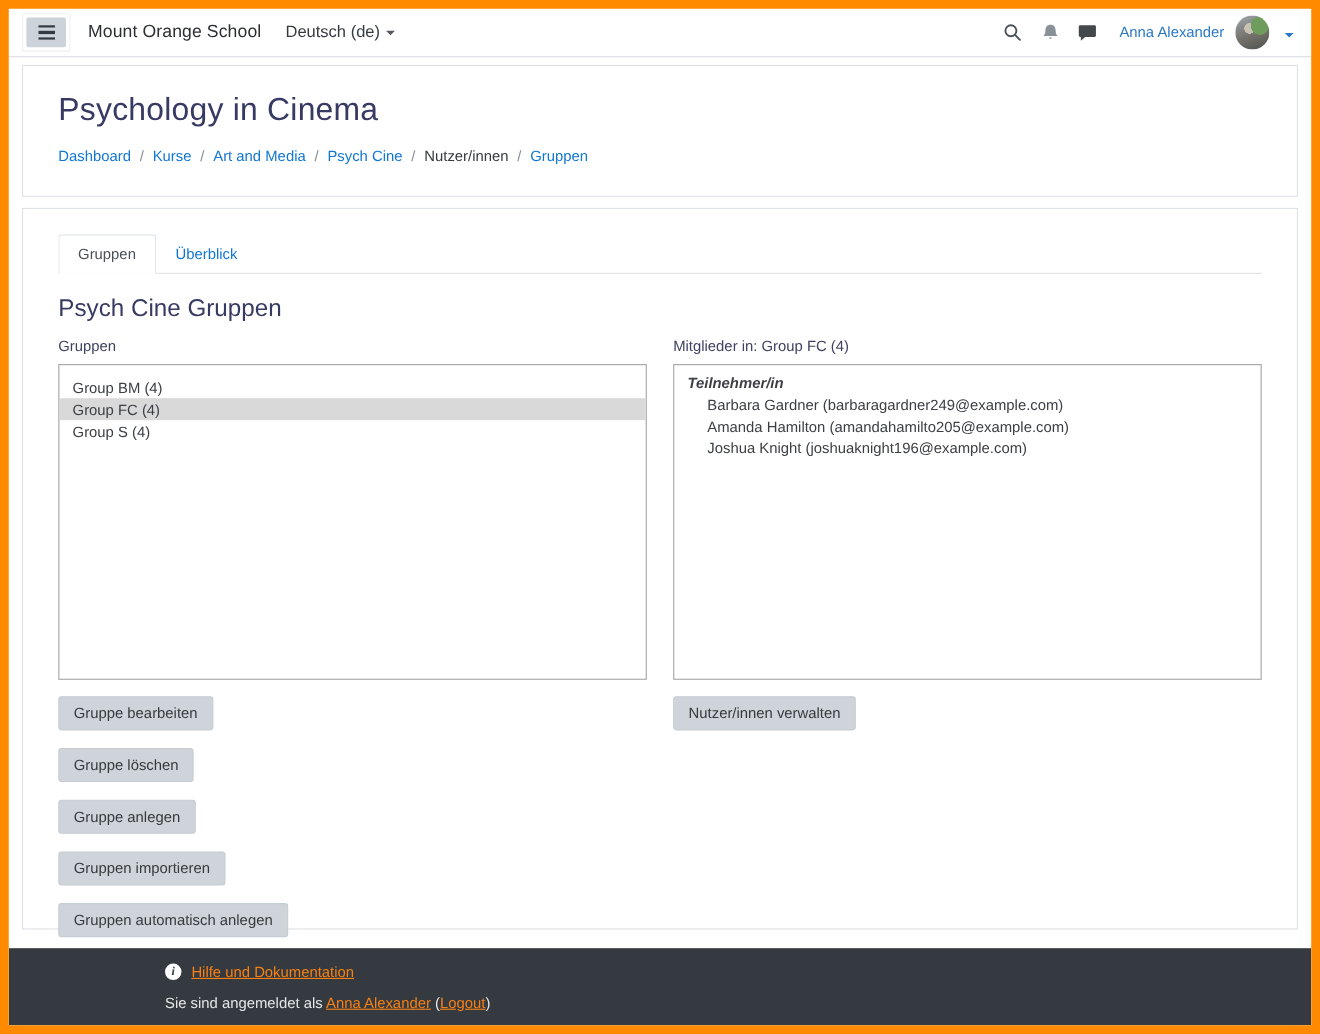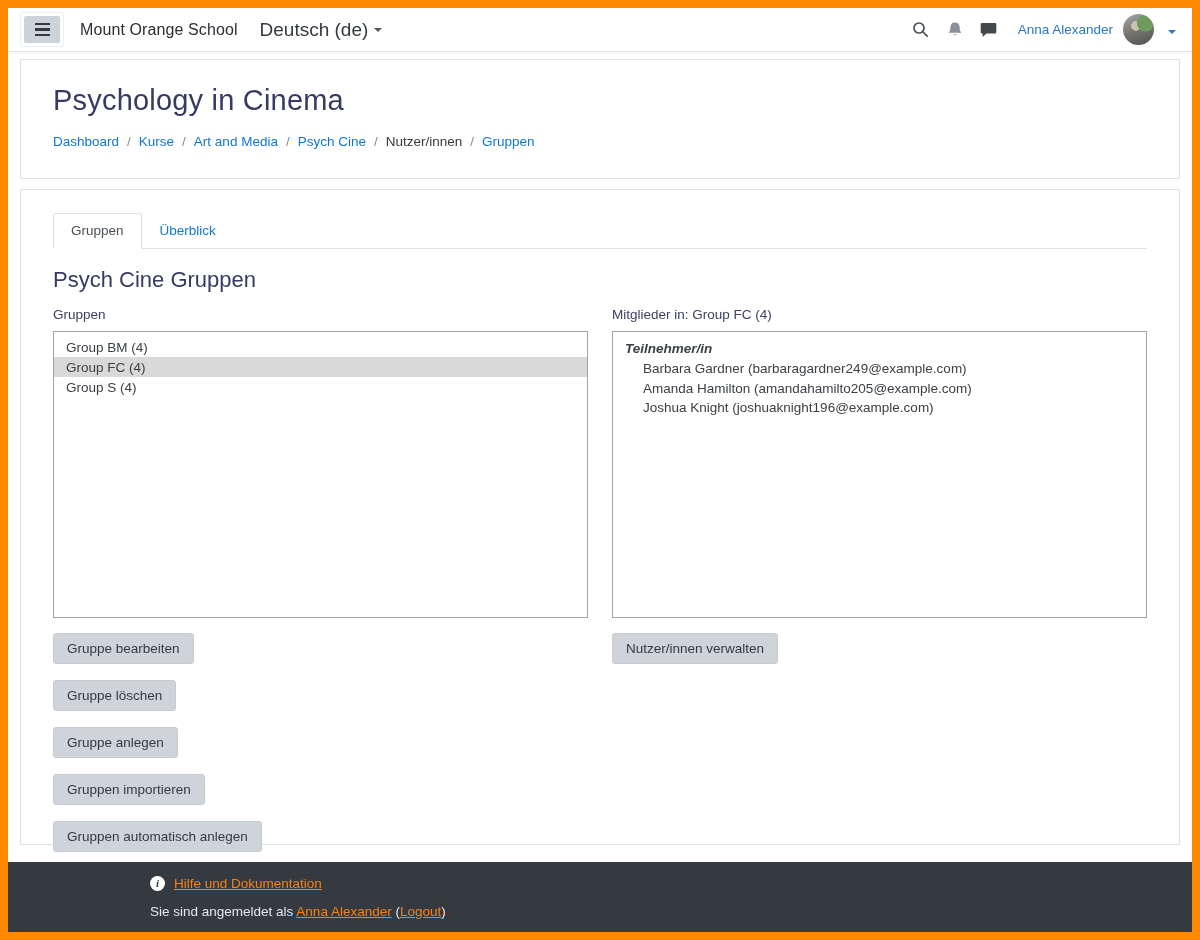--- a/index.html
+++ b/index.html
@@ -13,21 +13,21 @@
 
   
   .navbar { height:44px; flex:0 0 44px; background:#fff; display:flex; align-items:center;
             padding:0 16px 0 12px; border-bottom:1px solid #dee2e6;
             box-shadow:0 1px 2px rgba(0,0,0,.05); position:relative; z-index:2;}
   .burger-wrap { border:1px solid #edf0f2; padding:3px; border-radius:2px; }
   .burger { width:36px; height:27px; background:#ccd3da; border:0; border-radius:2px;
             display:flex; flex-direction:column; justify-content:center; align-items:center; gap:3px; cursor:pointer;}
   .burger span { display:block; width:15px; height:2.5px; background:#343a40; }
   .brand { margin-left:16px; font-size:16px; font-weight:500; color:#2b2e33; letter-spacing:.1px;}
-  .lang { margin-left:22px; color:#343a40; font-size:19px; display:flex; align-items:center; gap:6px; cursor:pointer;}
+  .lang { margin-left:22px; color:#343a40; font-size:15px; display:flex; align-items:center; gap:6px; cursor:pointer;}
   .caret-dn { width:0; height:0; border-left:4px solid transparent; border-right:4px solid transparent;
               border-top:4.5px solid #55595e; display:inline-block;}
   .nav-right { margin-left:auto; display:flex; align-items:center; }
   .nav-ico { width:34px; display:flex; justify-content:center; align-items:center; cursor:pointer;}
   .username { color:#2a78c6; margin:0 10px 0 12px; cursor:pointer;}
   .avatar { width:31px; height:31px; border-radius:50%; cursor:pointer;
             background:
               radial-gradient(circle at 72% 30%, #6f9c5c 0 26%, rgba(0,0,0,0) 27%),
               radial-gradient(circle at 42% 38%, #c9c2b4 0 18%, rgba(0,0,0,0) 19%),
               linear-gradient(160deg,#9fa8ae 0%, #75726b 55%, #4d524f 100%);}
@@ -52,21 +52,21 @@
   .tab.active { background:#fff; border:1px solid #dee2e6; border-bottom:1px solid #fff;
                 border-radius:3px 3px 0 0; color:#495057; }
   .tab.link { color:#1177d1; border:1px solid transparent; }
 
   .section-heading { margin-top:18px; font-size:22px; font-weight:400; color:#373a63; }
 
   .cols { display:flex; gap:24px; margin-top:14px; }
   .col { width:536px; }
   .panel-label { color:#3e4161; margin-bottom:9px; display:block; }
 
-  .listbox { border:1px solid #a3a3a3; height:287px; background:#fff; padding-top:5px; overflow:hidden; cursor:pointer;}
+  .listbox { border:1px solid #a3a3a3; height:287px; background:#fff; padding-top:10px; overflow:hidden; cursor:pointer;}
   .lb-option { padding:1.5px 12px; line-height:17px; color:#3c4045; }
   .lb-option.selected { background:#d9d9d9; }
 
   .membersbox { border:1px solid #a3a3a3; height:287px; background:#fff; padding:9px 12px; overflow:hidden;}
   .role-header { font-weight:bold; font-style:italic; color:#3c4045; margin-bottom:3px;}
   .member { padding-left:18px; line-height:19.5px; color:#3c4045; }
 
   .btn-row { display:flex; gap:24px; margin-top:15px; }
   .btn { display:inline-block; background:#ced4da; border:1px solid #c6ccd2; border-radius:3px;
          padding:7px 13px; font-size:13.5px; color:#373a3c; cursor:pointer;

